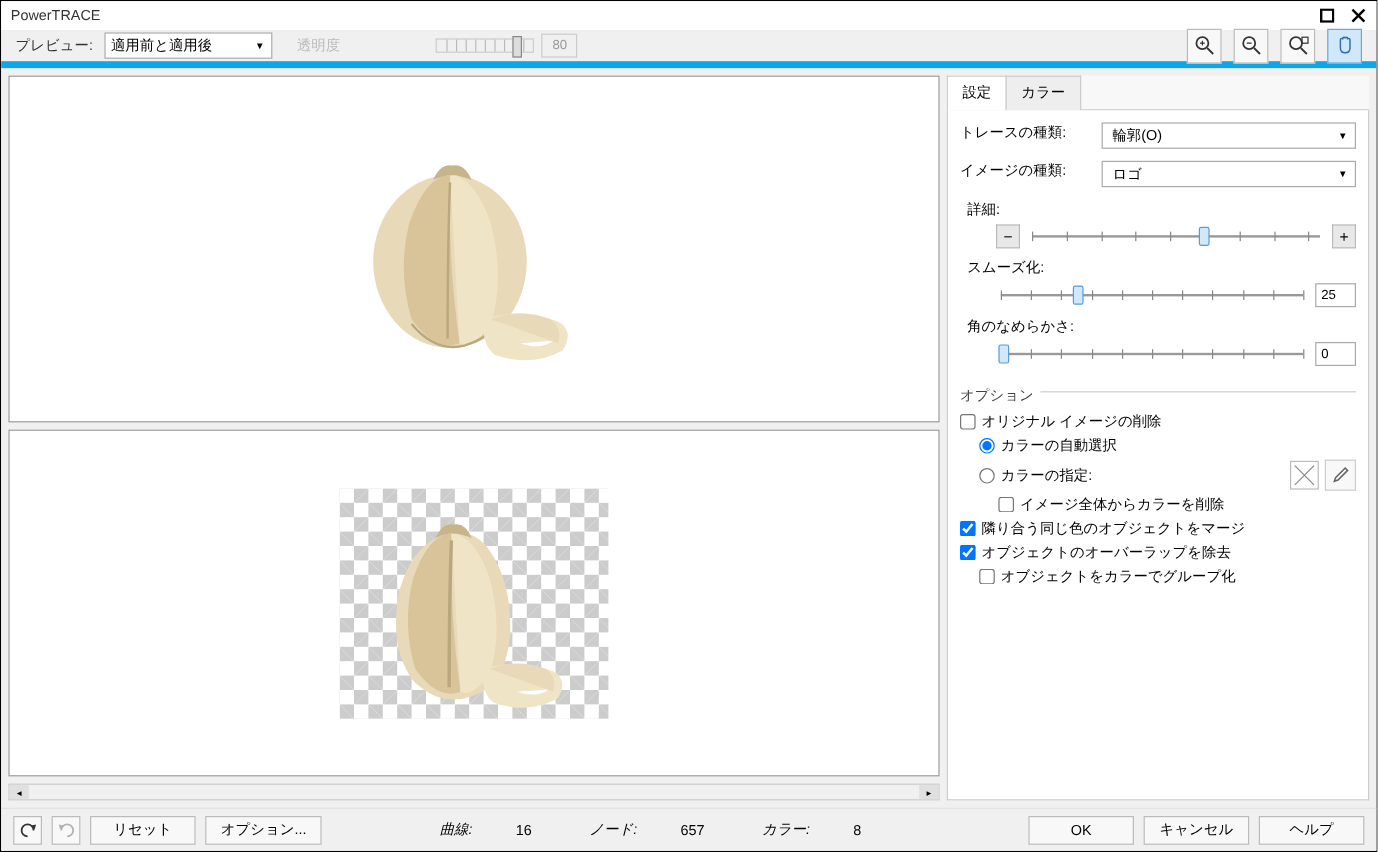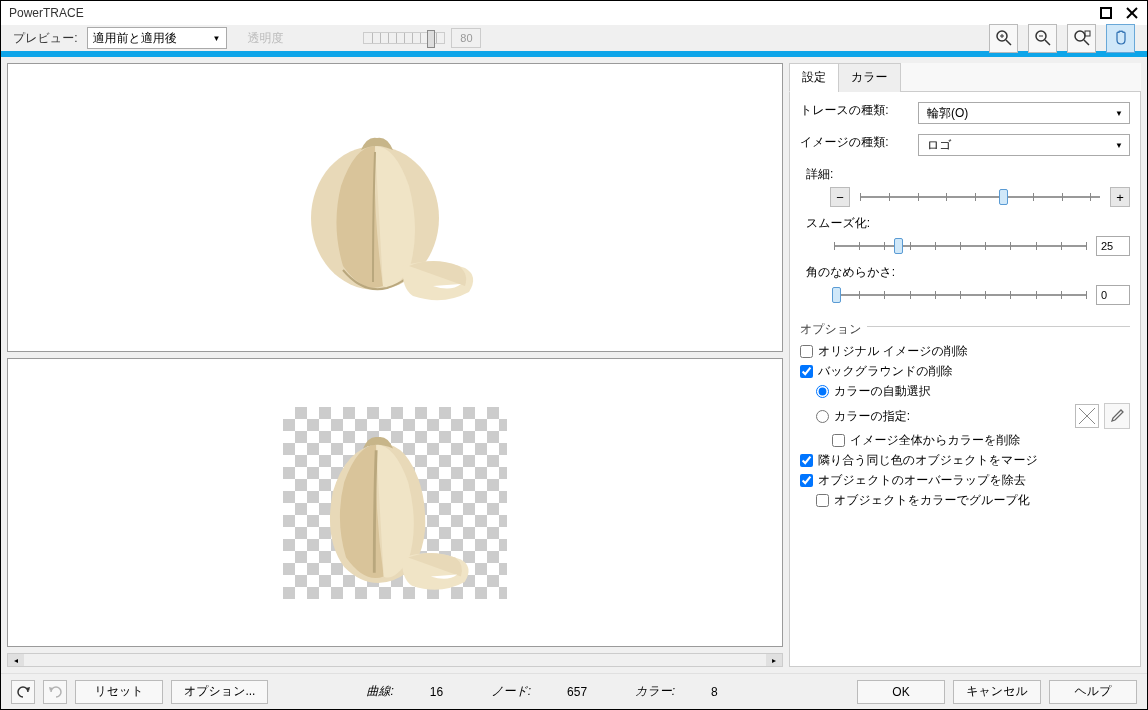--- a/index.html
+++ b/index.html
@@ -278,24 +278,20 @@
 
         <div class="legend-row" style="margin-top:8px;">
             <span class="group-title">オプション</span>
             <div class="legend-line"></div>
           </div>
 
         <label class="check-row">
           <input type="checkbox" style="">
           <span>オリジナル イメージの削除</span>
         </label>
-        <label class="check-row">
-          <input type="checkbox" checked="" style="">
-          <span>バックグラウンドの削除</span>
-        </label>
         <label class="check-row indent1">
           <input type="radio" name="cg" checked="" style="">
           <span>カラーの自動選択</span>
         </label>
         <div class="check-row indent1">
           <input type="radio" name="cg" style="">
           <span>カラーの指定:</span>
           <div style="flex:1"></div>
           <div class="swatch">
             <svg width="20" height="20">

